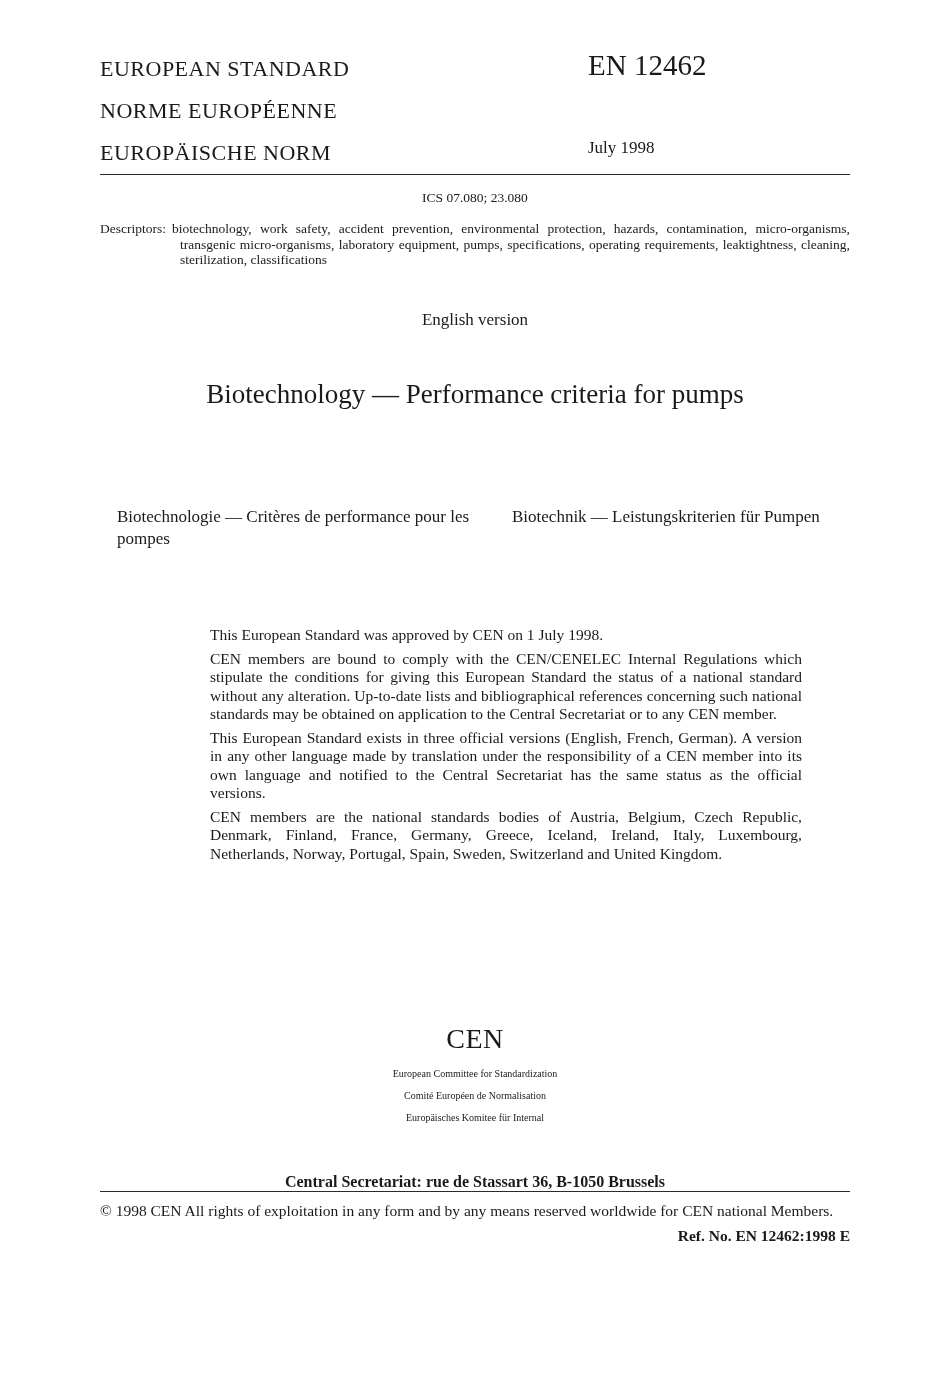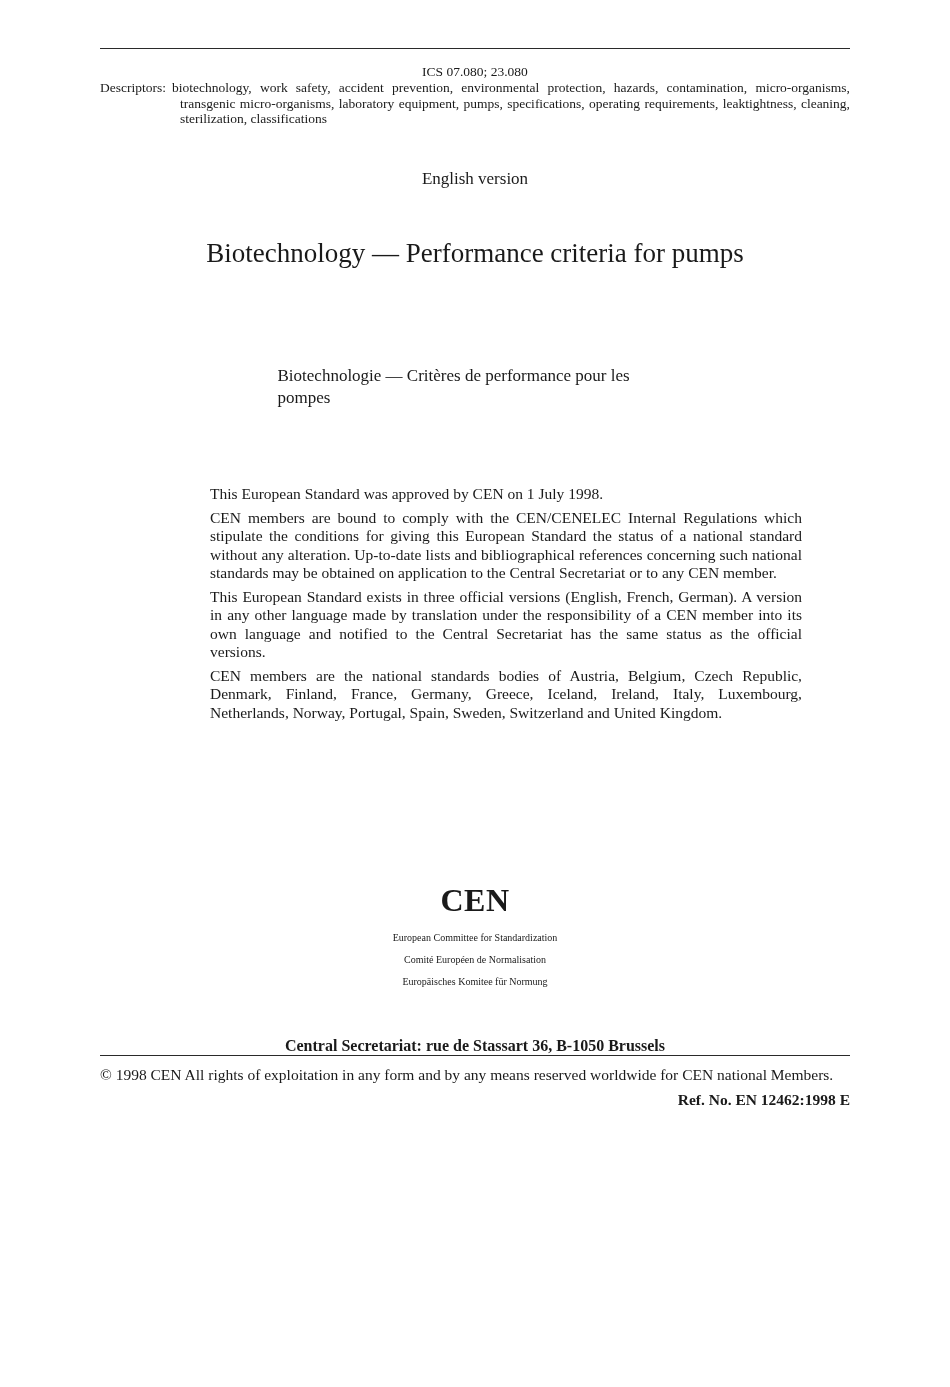--- a/index.html
+++ b/index.html
@@ -56,20 +56,21 @@
 
   .ics-line {
     font-size: 13.5px;
     margin-top: 15px;
     text-align: center;
   }
 
   .descriptors {
     font-size: 13.5px;
     line-height: 1.16;
+    margin-top: 15px;
     padding-left: 80px;
     text-indent: -80px;
     text-align: justify;
   }
   .descriptors .desc-label { padding-right: 6px; }
 
   .version-label {
     text-align: center;
     font-size: 17px;
     margin-top: 42px;
@@ -77,21 +78,21 @@
 
   .doc-title {
     text-align: center;
     font-size: 27px;
     font-weight: 400;
     margin-top: 49px;
   }
 
   .alt-titles {
     display: flex;
-    justify-content: center;
+    justify-content: flex-end;
     margin-top: 96px;
     font-size: 17px;
     line-height: 1.3;
   }
   .alt-title-fr { width: 395px; }
   .alt-title-de { width: 338px; }
 
   .body-block {
     margin-top: 76px;
     margin-left: 110px;
@@ -102,22 +103,22 @@
   }
   .body-block p {
     margin: 0 0 5px 0;
   }
 
   .cen-block {
     text-align: center;
     margin-top: 160px;
   }
   .cen-logo {
-    font-size: 32px;
-    font-weight: 700;
+    font-size: 28px;
+    font-weight: 400;
     letter-spacing: 0.5px;
   }
   .committee-line {
     font-size: 10px;
     line-height: 22px;
   }
   .committee-lines { margin-top: 8px; }
 
   .secretariat {
     text-align: center;
@@ -139,50 +140,62 @@
     text-align: right;
     margin-top: 7px;
     font-weight: bold;
   }
 </style>
 </head>
 <body>
 
 <div class="page">
 
+  <div class="header-row">
+    <div class="header-left">
+      <div class="std-lang-title">EUROPEAN STANDARD</div>
+      <div class="std-lang-title">NORME EUROPÉENNE</div>
+      <div class="std-lang-title">EUROPÄISCHE NORM</div>
+    </div>
+    <div class="header-right">
+      <div class="std-number">EN 12462</div>
+      <div class="std-date">July 1998</div>
+    </div>
+  </div>
 
   <hr class="rule rule-top">
 
   <div class="ics-line">ICS 07.080; 23.080</div>
 
   <div class="descriptors">
     <span class="desc-label">Descriptors:</span><span>biotechnology, work safety, accident prevention, environmental protection, hazards, contamination, micro-organisms, transgenic micro-organisms, laboratory equipment, pumps, specifications, operating requirements, leaktightness, cleaning, sterilization, classifications</span>
   </div>
 
   <div class="version-label">English version</div>
 
   <div class="doc-title">Biotechnology — Performance criteria for pumps</div>
 
   <div class="alt-titles">
     <div class="alt-title-fr">Biotechnologie — Critères de performance pour les pompes</div>
+    <div class="alt-title-de">Biotechnik — Leistungskriterien für Pumpen</div>
   </div>
 
   <div class="body-block">
     <p>This European Standard was approved by CEN on 1 July 1998.</p>
     <p>CEN members are bound to comply with the CEN/CENELEC Internal Regulations which stipulate the conditions for giving this European Standard the status of a national standard without any alteration. Up-to-date lists and bibliographical references concerning such national standards may be obtained on application to the Central Secretariat or to any CEN member.</p>
     <p>This European Standard exists in three official versions (English, French, German). A version in any other language made by translation under the responsibility of a CEN member into its own language and notified to the Central Secretariat has the same status as the official versions.</p>
     <p>CEN members are the national standards bodies of Austria, Belgium, Czech Republic, Denmark, Finland, France, Germany, Greece, Iceland, Ireland, Italy, Luxembourg, Netherlands, Norway, Portugal, Spain, Sweden, Switzerland and United Kingdom.</p>
   </div>
 
   <div class="cen-block">
     <div class="cen-logo">CEN</div>
     <div class="committee-lines">
       <div class="committee-line">European Committee for Standardization</div>
       <div class="committee-line">Comité Européen de Normalisation</div>
-      <div class="committee-line">Europäisches Komitee für Normung</div>
+      <div class="committee-line">Europäisches Komitee für Internal</div>
     </div>
   </div>
 
   <div class="secretariat">Central Secretariat: rue de Stassart 36, B-1050 Brussels</div>
 
   <hr class="rule rule-bottom">
 
   <div class="copyright">© 1998 CEN All rights of exploitation in any form and by any means reserved worldwide for CEN national Members.</div>
 
   <div class="ref-line">Ref. No. EN 12462:1998 E</div>

